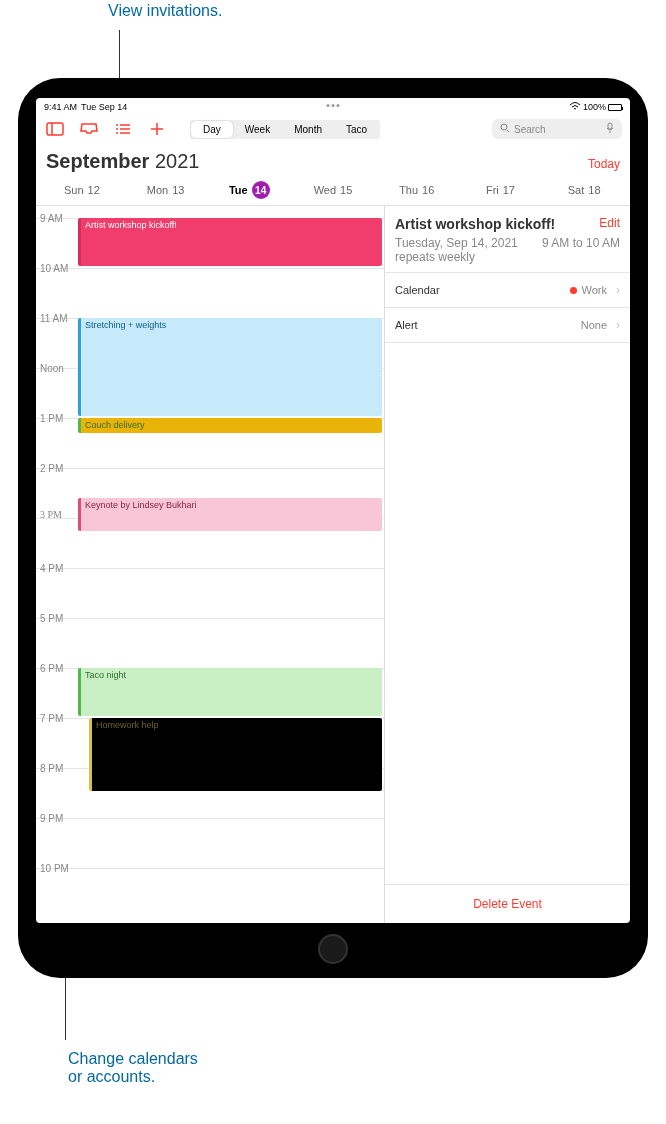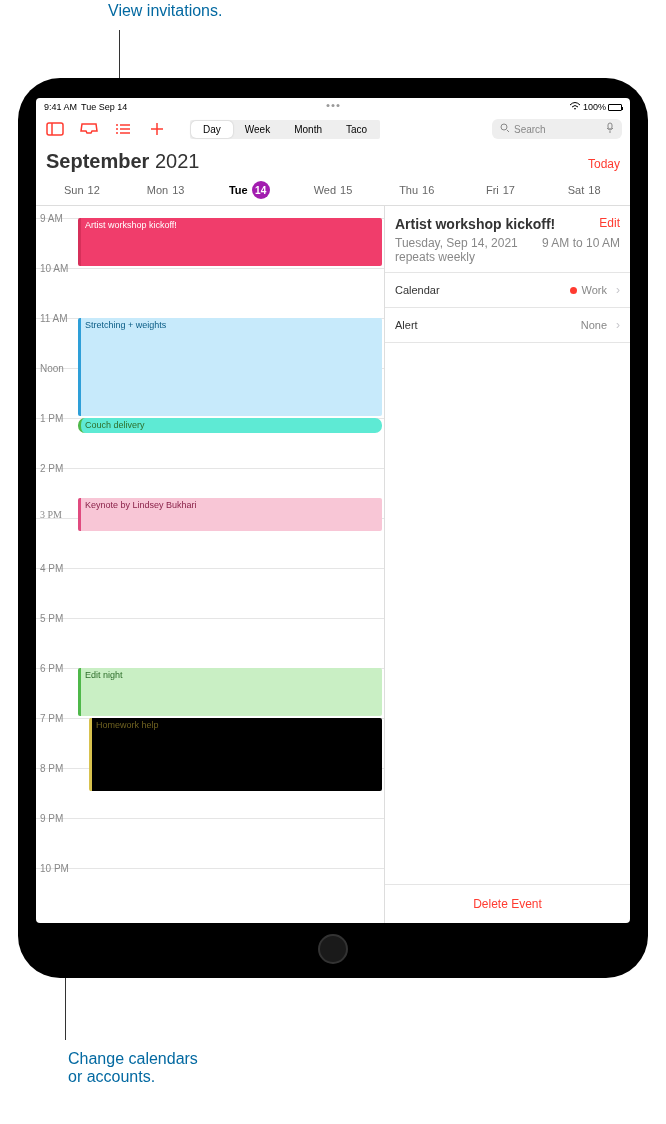--- a/index.html
+++ b/index.html
@@ -297,23 +297,23 @@
           <div class="hour-row" style="top: 512px;"></div>
           <div class="hour-lbl" style="top: 512px;">7 PM</div>
           <div class="hour-row" style="top: 562px;"></div>
           <div class="hour-lbl" style="top: 562px;">8 PM</div>
           <div class="hour-row" style="top: 612px;"></div>
           <div class="hour-lbl" style="top: 612px;">9 PM</div>
           <div class="hour-row" style="top: 662px;"></div>
           <div class="hour-lbl" style="top: 662px;">10 PM</div>
           <div class="event" style="top: 12px; height: 48px; background: rgb(240, 61, 107); border-left-color: rgb(214, 48, 90); color: rgb(255, 255, 255);">Artist workshop kickoff!</div>
           <div class="event" style="top: 112px; height: 98px; background: rgb(199, 234, 251); border-left-color: rgb(46, 159, 216); color: rgb(11, 93, 134);">Stretching + weights</div>
-          <div class="event" style="top: 212px; height: 14.5px; background: #5eead4; border-left-color: rgb(79, 184, 74); color: rgb(46, 110, 43); border-radius: 7px;">Couch delivery</div>
+          <div class="event" style="top: 212px; height: 14.5px; background: #eab308; border-left-color: rgb(79, 184, 74); color: rgb(46, 110, 43);">Couch delivery</div>
           <div class="event" style="top: 292px; height: 33px; background: rgb(248, 198, 214); border-left-color: rgb(224, 75, 127); color: rgb(138, 34, 73);">Keynote by Lindsey Bukhari</div>
-          <div class="event" style="top: 462px; height: 48px; background: rgb(201, 239, 196); border-left-color: rgb(79, 184, 74); color: rgb(46, 110, 43);">Edit night</div>
+          <div class="event" style="top: 462px; height: 48px; background: rgb(201, 239, 196); border-left-color: rgb(79, 184, 74); color: rgb(46, 110, 43);">Taco night</div>
           <div class="event" style="top: 512px; height: 73px; background: #000000; border-left-color: rgb(216, 194, 78); color: rgb(110, 97, 32); margin-left: 11px;">Homework help</div>
         </div>
 
       <div class="detail">
         <div class="detail-head">
           <div class="row1">
             <h3>Artist workshop kickoff!</h3>
             <span class="edit">Edit</span>
           </div>
           <div class="detail-sub">

